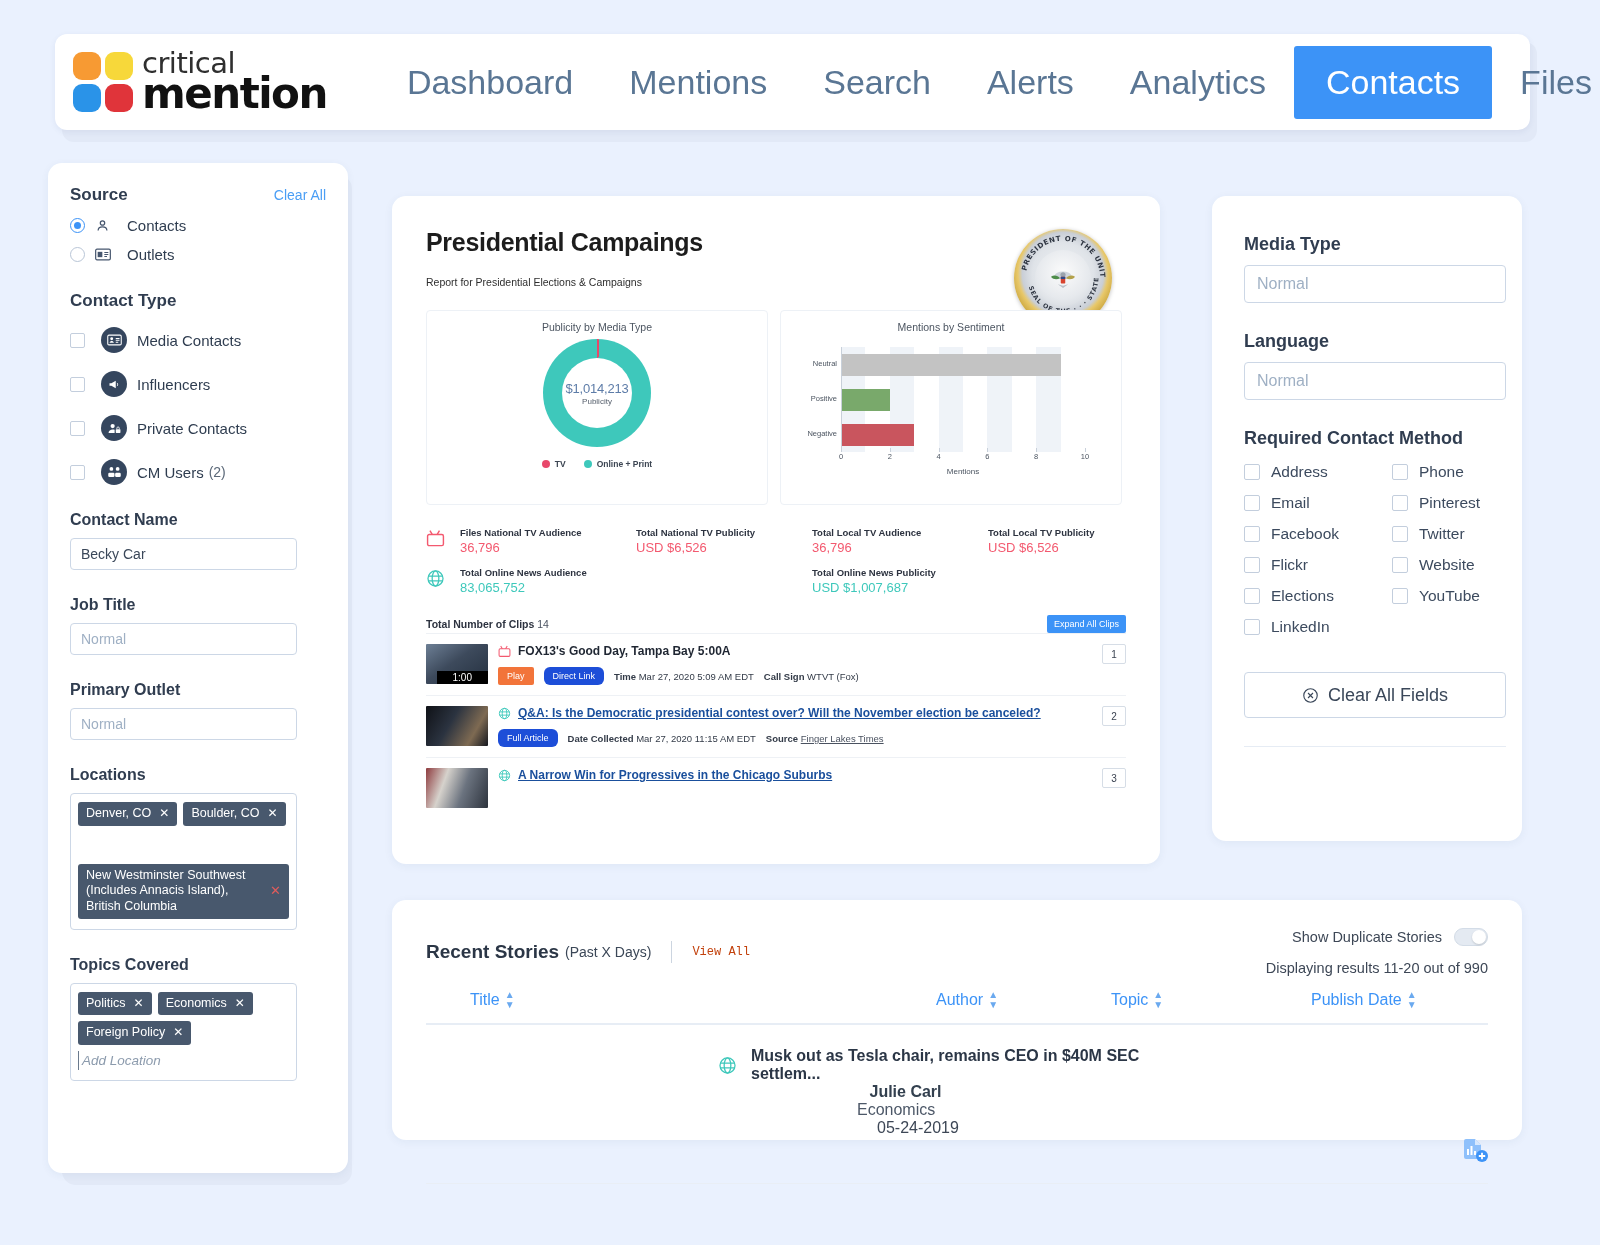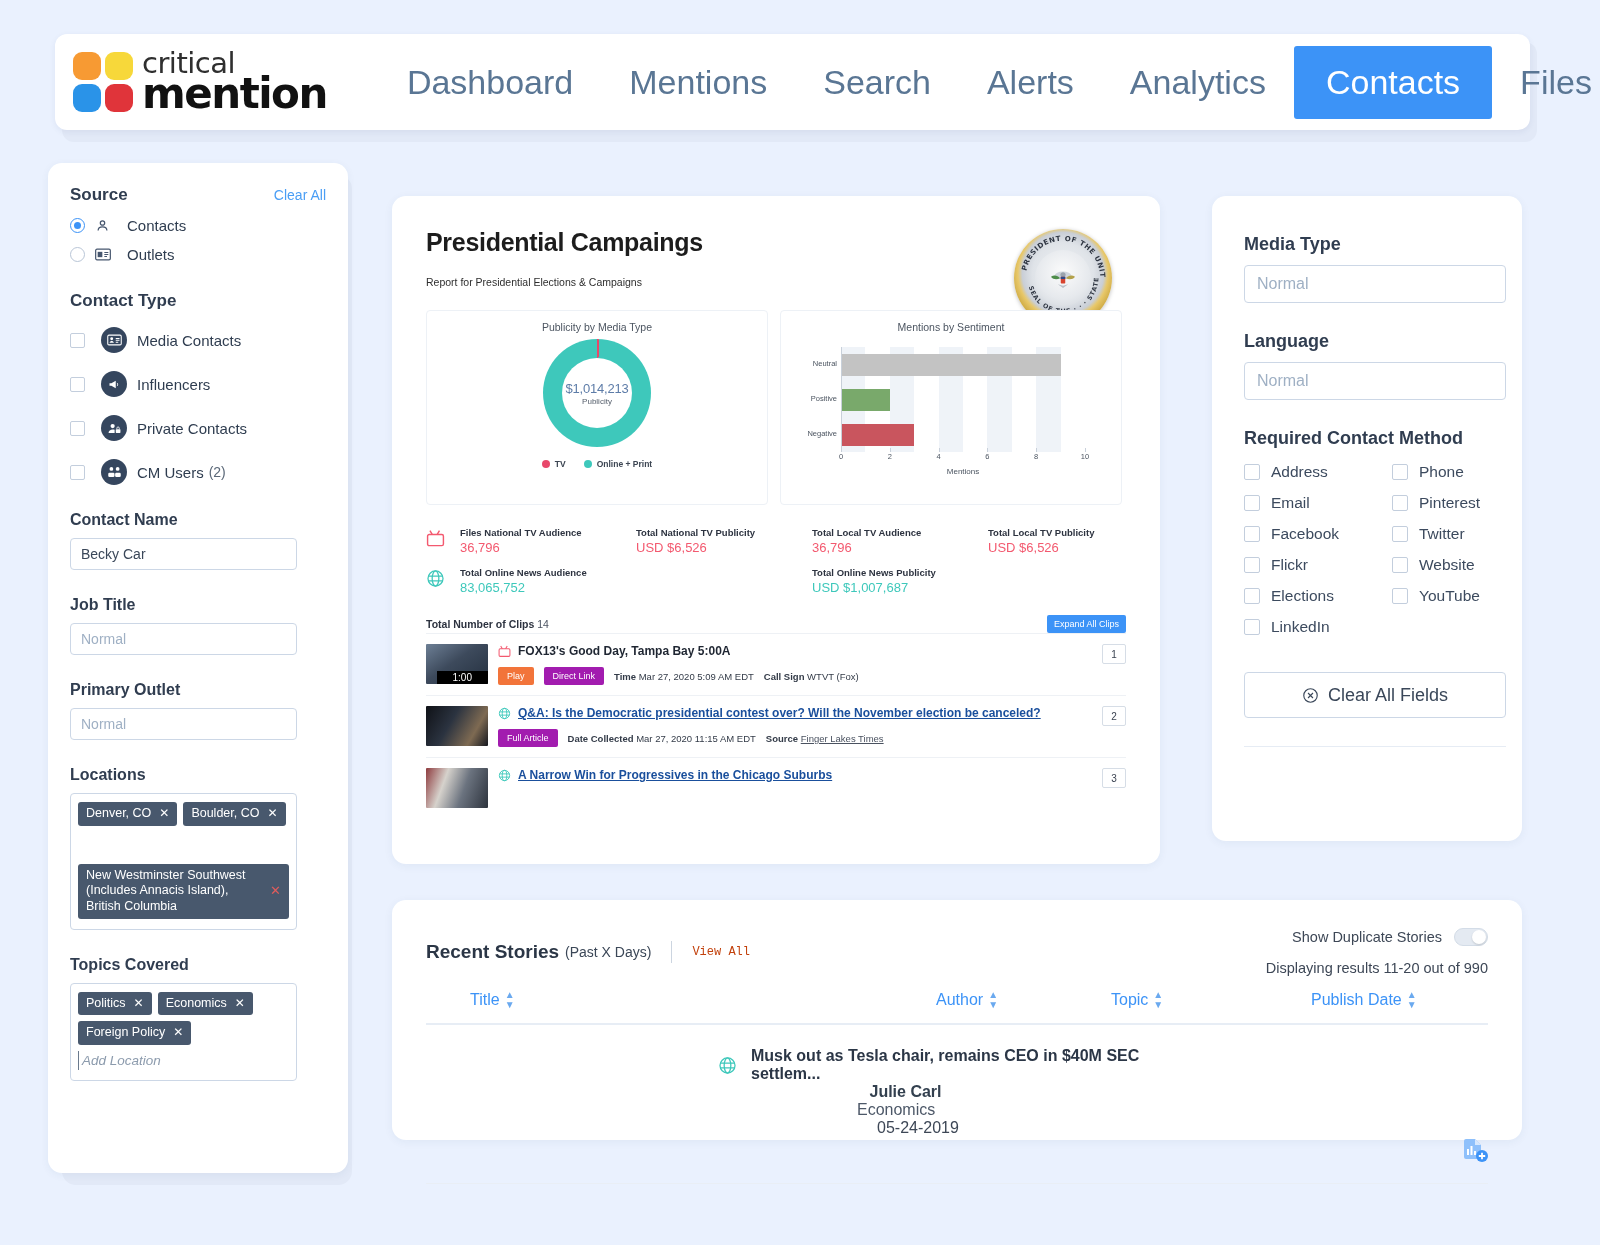--- a/index.html
+++ b/index.html
@@ -228,21 +228,21 @@
   }
   .clip-body { flex: 1; }
   .clip-title-row { display: flex; align-items: center; gap: 7px; }
   .clip-title { font-size: 12px; font-weight: 700; color: #1f2632; }
   .clip-title.link {
     color: #1a4f9c; text-decoration: underline; cursor: pointer; font-weight: 700;
   }
   .clip-meta { display: flex; align-items: center; gap: 10px; margin-top: 9px; }
   .pill { font-size: 9px; color: #fff; padding: 4px 9px; border-radius: 2px; cursor: pointer; }
   .pill.orange { background: #f2743a; }
-  .pill.blue { background: #a21caf; }
+  .pill.blue { background: #1d4ed8; border-radius: 6px; }
   .meta-text { font-size: 9.5px; color: #333b48; }
   .meta-text b { font-weight: 700; }
   .meta-link { color: #4a5260; text-decoration: underline; cursor: pointer; }
   .clip-num {
     position: absolute; right: 0; top: 10px; width: 24px; height: 20px;
     border: 1px solid #d6dde6; border-radius: 2px; font-size: 10px; color: #3a4250;
     display: flex; align-items: center; justify-content: center; background: #fff;
   }
 
   

